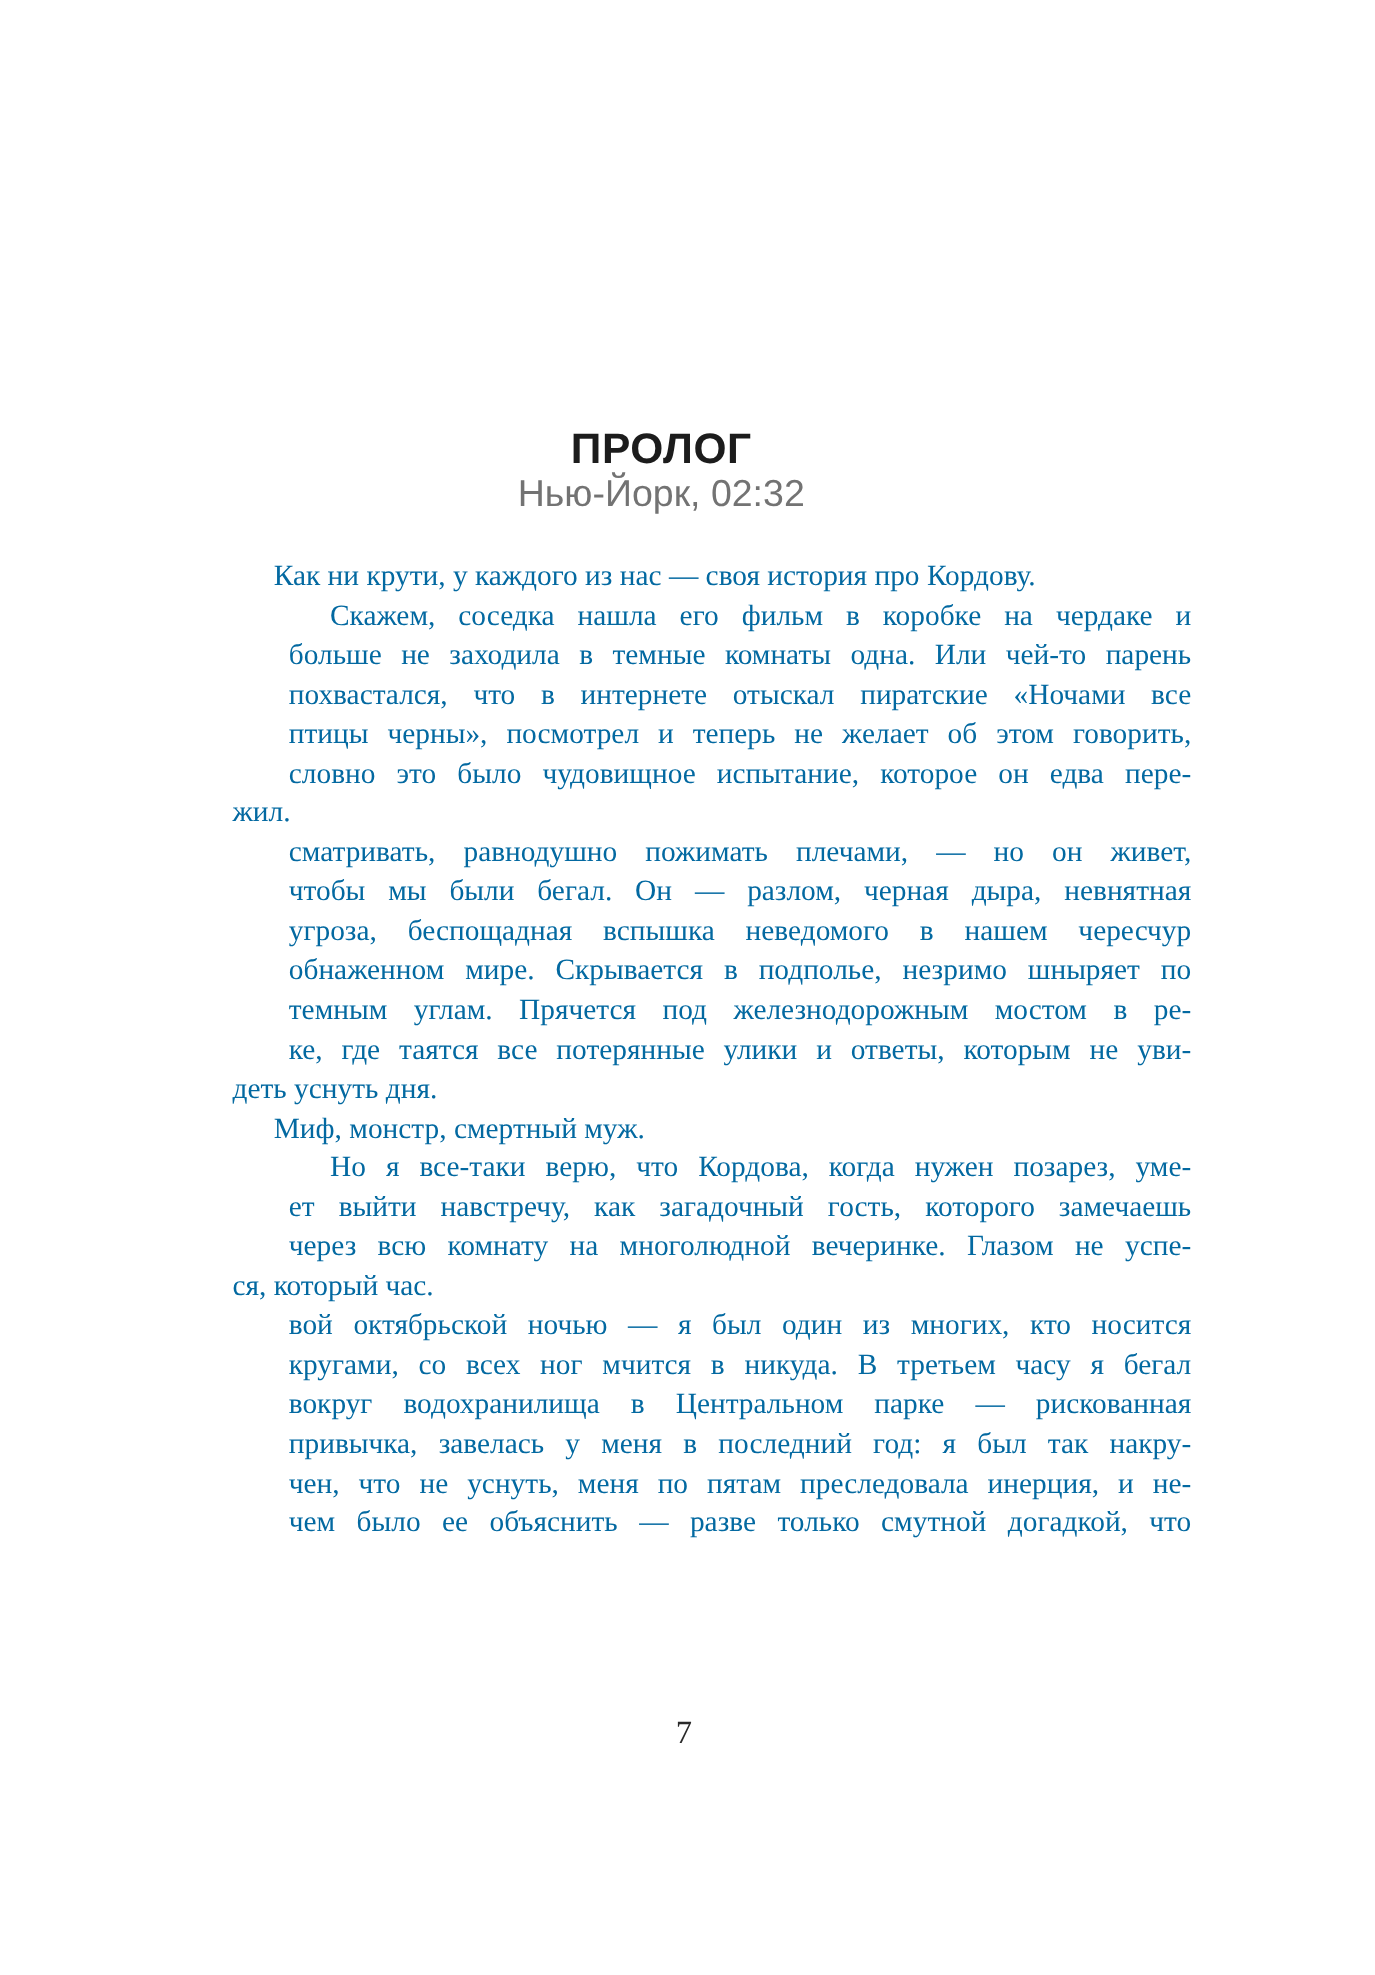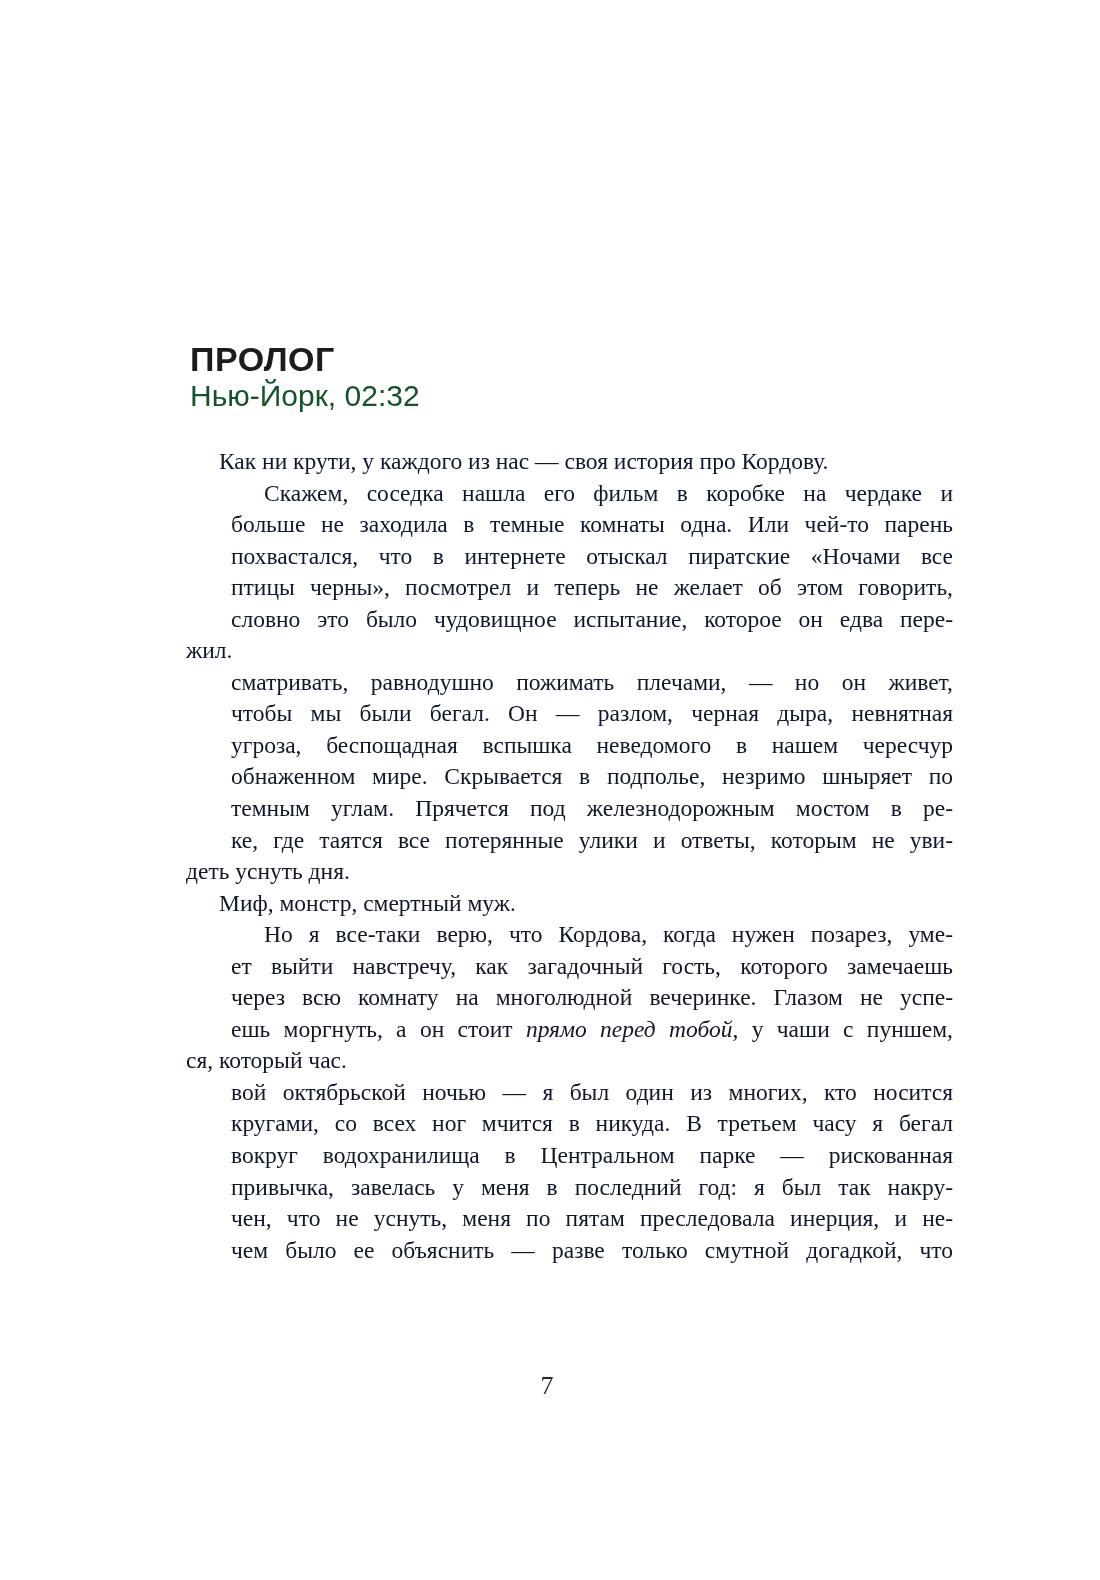--- a/index.html
+++ b/index.html
@@ -11,49 +11,49 @@
     position: relative;
     width: 1100px;
     height: 1580px;
     background: #ffffff;
     overflow: hidden;
     font-family: "Liberation Serif", serif;
     color: #212121;
   }
   .heading-block {
     position: absolute;
-    left: 190px;
+    left: 168px;
     top: 341px;
     width: 722px;
-    text-align: left;
+    text-align: center;
   }
   .page-title {
     font-family: "Liberation Sans", sans-serif;
     font-weight: 700;
     font-size: 34px;
     line-height: 37px;
     letter-spacing: 0.5px;
     color: #1c1c1c;
   }
   .page-subtitle {
     font-family: "Liberation Sans", sans-serif;
     font-weight: 400;
     font-size: 30px;
     line-height: 36px;
-    color: #14532d;
+    color: #737373;
   }
   .body-text {
     position: absolute;
     left: 186px;
     top: 446px;
     width: 722px;
     font-family: "Liberation Serif", serif;
     font-size: 23.5px;
     line-height: 31.55px;
-    color: #0f172a;
+    color: #0369a1;
   }
   .body-text .line {
     width: 100%;
     white-space: normal;
   }
   .body-text .line.just {
     text-align: justify;
     text-align-last: justify;
     margin-left: 45px;
   }
@@ -97,21 +97,20 @@
       <div class="line just">чтобы мы были бегал. Он — разлом, черная дыра, невнятная</div>
       <div class="line just">угроза, беспощадная вспышка неведомого в нашем чересчур</div>
       <div class="line just">обнаженном мире. Скрывается в подполье, незримо шныряет по</div>
       <div class="line just">темным углам. Прячется под железнодорожным мостом в ре-</div>
       <div class="line just">ке, где таятся все потерянные улики и ответы, которым не уви-</div>
       <div class="line">деть уснуть дня.</div>
       <div class="line indent">Миф, монстр, смертный муж.</div>
       <div class="line indent just">Но я все-таки верю, что Кордова, когда нужен позарез, уме-</div>
       <div class="line just">ет выйти навстречу, как загадочный гость, которого замечаешь</div>
       <div class="line just">через всю комнату на многолюдной вечеринке. Глазом не успе-</div>
-      <div class="line just">ешь моргнуть, а он стоит <i>прямо перед тобой</i>, у чаши с пуншем,</div>
       <div class="line">ся, который час.</div>
       <div class="line just">вой октябрьской ночью — я был один из многих, кто носится</div>
       <div class="line just">кругами, со всех ног мчится в никуда. В третьем часу я бегал</div>
       <div class="line just">вокруг водохранилища в Центральном парке — рискованная</div>
       <div class="line just">привычка, завелась у меня в последний год: я был так накру-</div>
       <div class="line just">чен, что не уснуть, меня по пятам преследовала инерция, и не-</div>
       <div class="line just">чем было ее объяснить — разве только смутной догадкой, что</div>
     </div>
 
   <div class="page-number">7</div>

